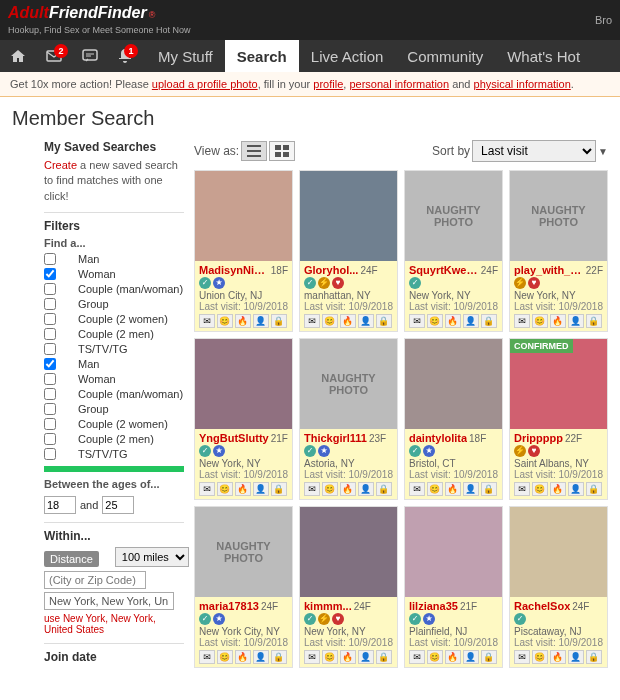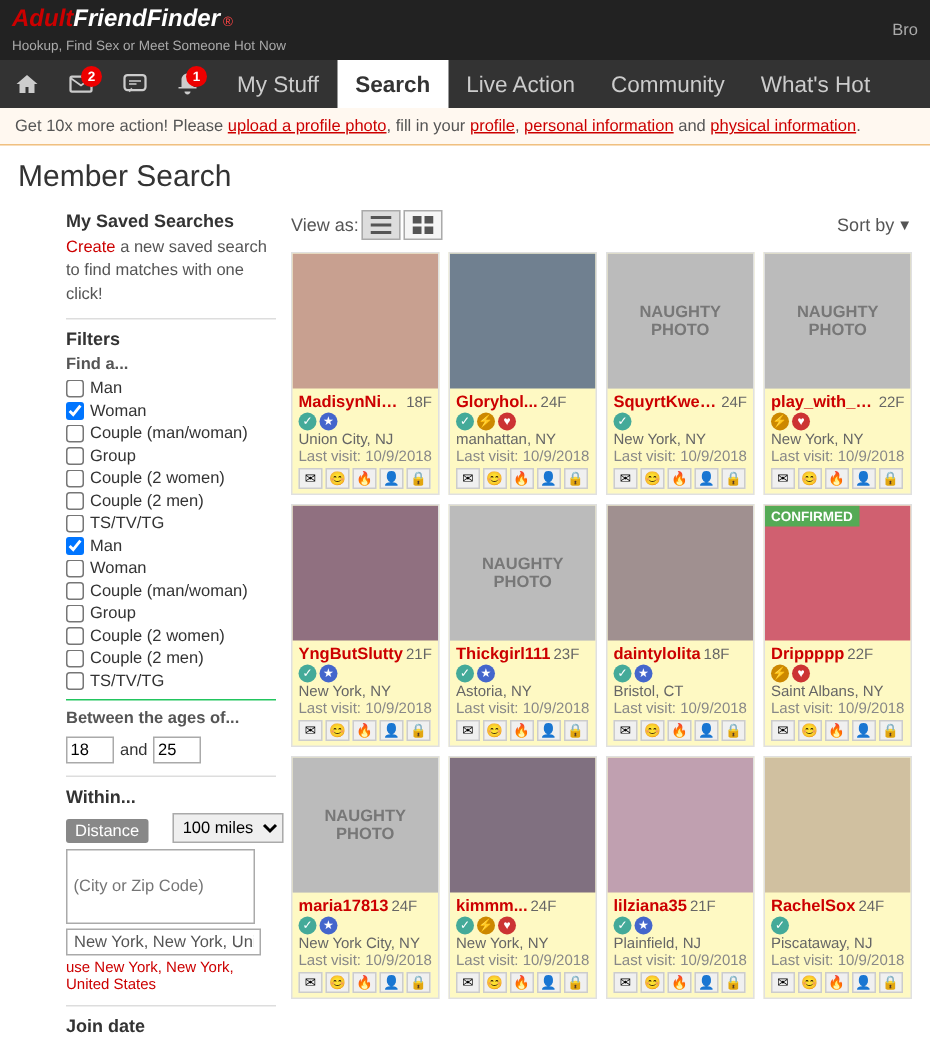--- a/index.html
+++ b/index.html
@@ -27,29 +27,29 @@
 
     .main-layout { display: flex; gap: 10px; }
 
     
     .sidebar { width: 140px; flex-shrink: 0; margin-left: 32px; }
     .sidebar-section-title { font-size: 12px; font-weight: bold; color: #333; margin-bottom: 4px; }
     .sidebar-desc { font-size: 11px; color: #555; margin-bottom: 8px; line-height: 1.4; }
     .sidebar-desc a { color: #c00; text-decoration: none; }
     .filter-label { font-size: 12px; font-weight: bold; color: #333; margin: 8px 0 4px; border-top: 1px solid #ddd; padding-top: 6px; }
     .filter-sublabel { font-size: 11px; color: #555; margin-bottom: 4px; font-weight: bold; }
-    .checkbox-row { display: flex; align-items: center; gap: 4px; margin-bottom: 3px; font-size: 11px; color: #333; }
+    .checkbox-row { display: flex; align-items: center; gap: 22px; margin-bottom: 3px; font-size: 11px; color: #333; }
     .checkbox-row input { margin: 0; width: 12px; height: 12px; cursor: pointer; }
     .age-row { display: flex; align-items: center; gap: 4px; font-size: 11px; color: #333; margin: 6px 0; }
     .age-input { width: 32px; border: 1px solid #aaa; padding: 2px; font-size: 11px; }
     .within-label { font-size: 12px; font-weight: bold; color: #333; margin: 8px 0 4px; border-top: 1px solid #ddd; padding-top: 6px; }
     .distance-row { display: flex; align-items: flex-end; gap: 16px; margin-bottom: 4px; }
     .distance-select { border: 1px solid #aaa; font-size: 11px; padding: 2px; }
     .distance-btn { background: #888; color: #fff; border: none; padding: 2px 6px; font-size: 11px; cursor: pointer; border-radius: 2px; }
-    .location-input { width: 126px; border: 1px solid #aaa; padding: 18px 4px; font-size: 11px; color: #888; margin-bottom: 3px; display: block; }
+    .location-input { width: 102px; border: 1px solid #aaa; padding: 2px 4px; font-size: 11px; color: #888; margin-bottom: 3px; display: block; }
     .location-val { width: 130px; border: 1px solid #aaa; padding: 2px 4px; font-size: 11px; color: #555; margin-bottom: 3px; display: block; }
     .use-link { font-size: 10px; color: #c00; cursor: pointer; }
     .join-label { font-size: 12px; font-weight: bold; color: #333; margin: 8px 0 4px; border-top: 1px solid #ddd; padding-top: 6px; }
 
     
     .results-area { flex: 1; min-width: 0; }
     .results-toolbar { display: flex; align-items: center; margin-bottom: 8px; gap: 2px; }
     .view-as-label { font-size: 12px; color: #555; }
     .view-btn { border: 1px solid #aaa; background: #f5f5f5; padding: 3px 5px; cursor: pointer; font-size: 12px; display: inline-flex; align-items: center; justify-content: center; }
     .view-btn.active { background: #ddd; }
@@ -205,21 +205,21 @@
       </div>
       <div class="checkbox-row">
         <input type="checkbox" style="">
         <span>Couple (2 men)</span>
       </div>
       <div class="checkbox-row">
         <input type="checkbox" style="">
         <span>TS/TV/TG</span>
       </div>
 
-      <div class="filter-sublabel" style="margin-top:6px;border-top:1px solid #22c55e;padding-top:6px;">Between the ages of...</div>
+      <div class="filter-sublabel" style="margin-top:6px;border-top:6px solid #22c55e;padding-top:6px;">Between the ages of...</div>
       <div class="age-row">
         <input type="text" class="age-input" value="18" style="">
         <span>and</span>
         <input type="text" class="age-input" value="25" style="">
       </div>
 
       <div class="within-label">Within...</div>
       <div class="distance-row">
         <button class="distance-btn">Distance</button>
         <select class="distance-select">
@@ -250,20 +250,25 @@
         </button>
         <button class="view-btn" title="Grid view">
           <svg width="14" height="12" viewBox="0 0 14 12">
               <rect x="0" y="0" width="6" height="5" fill="#555"></rect>
               <rect x="8" y="0" width="6" height="5" fill="#555"></rect>
               <rect x="0" y="7" width="6" height="5" fill="#555"></rect>
               <rect x="8" y="7" width="6" height="5" fill="#555"></rect>
             </svg>
         </button>
         <span class="sort-label">Sort by</span>
+        <select class="sort-select">
+          <option>Last visit</option>
+          <option>Newest members</option>
+          <option>Distance</option>
+        </select>
         <span style="font-size:10px;color:#555;">▼</span>
       </div>
 
       <div class="grid" id="members-grid">
           <div class="member-card">
     <div class="member-thumb thumb-1" style="background:#c8a090">
       
     </div>
     <div class="member-info">
       <div class="member-name-row">

